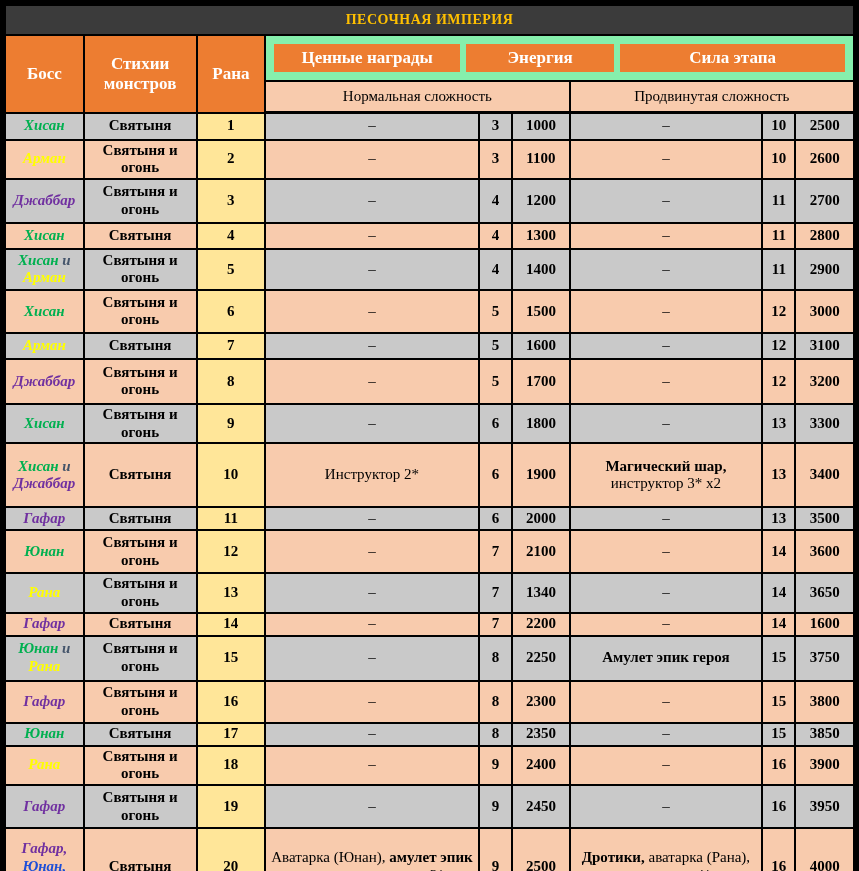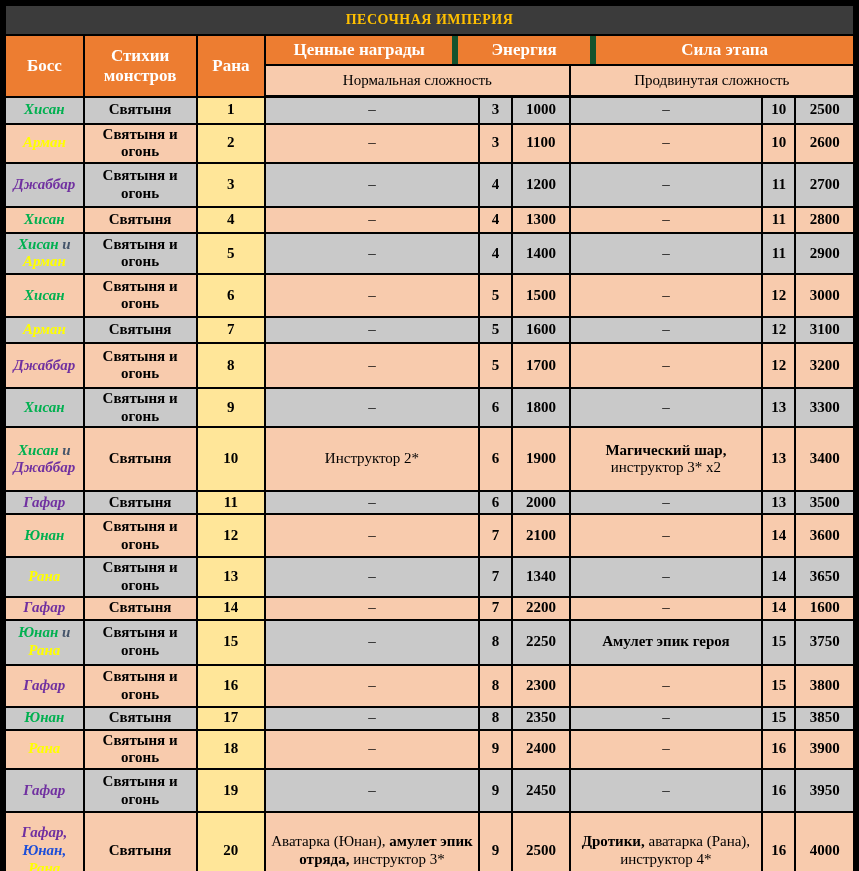--- a/index.html
+++ b/index.html
@@ -19,28 +19,28 @@
     font-size:15px;color:#000;line-height:1.18;
   }
   .title-cell{
     background:var(--title-bg);color:var(--title-gold);
     font-weight:bold;font-size:14px;height:26px;letter-spacing:.5px;
   }
   tr.hdr th{
     background:var(--orange);color:var(--header-text);
     font-weight:bold;font-size:17px;line-height:1.15;
   }
-  .hdr-groups{padding:0;background:#14532d;height:28px;}
+  .hdr-groups{padding:8px;background:#86efac;height:28px;}
   .groups{display:flex;height:28px;gap:6px;}
   .groups>div{
     background:var(--orange);color:var(--header-text);
     font-weight:bold;font-size:17px;
     display:flex;align-items:center;justify-content:center;
   }
-  .g1{width:186px}.g2{width:132px}.g3{flex:1}
+  .g1{width:186px}.g2{width:148px}.g3{flex:1}
   tr.subhdr td{background:var(--peach);height:27px;border-bottom-width:3px;}
   tr.gray td{background:var(--gray);}
   tr.peach td{background:var(--peach);}
   td.stage-cell{background:var(--stage-yellow)!important;font-weight:bold;}
   td.elements-cell,td.num{font-weight:bold;}
   td.boss-cell{font-weight:bold;font-style:italic;padding:1px 2px;}
   td.reward-cell span.b{font-weight:bold;}
 </style>
 </head>
 <body>

